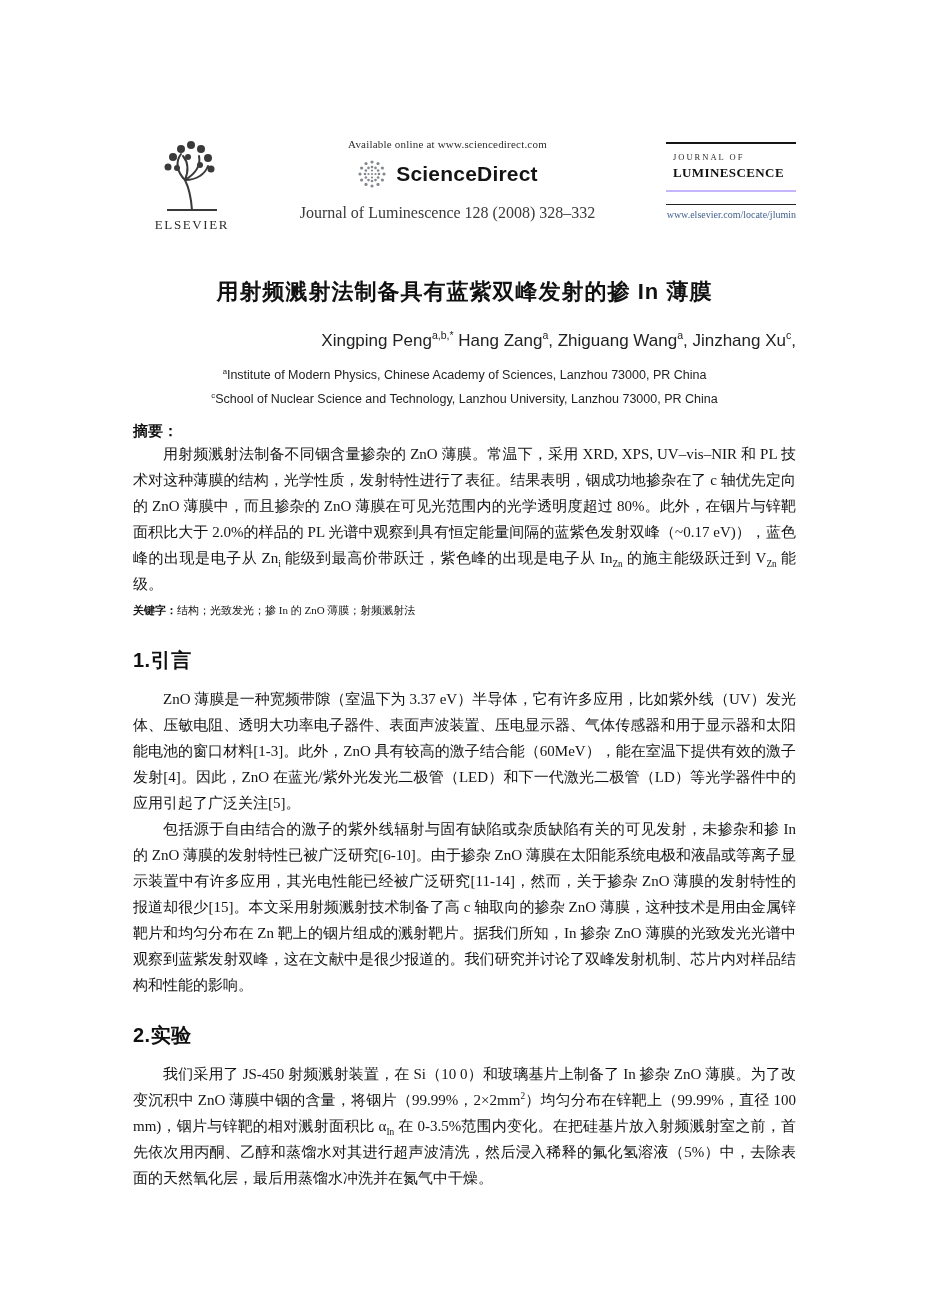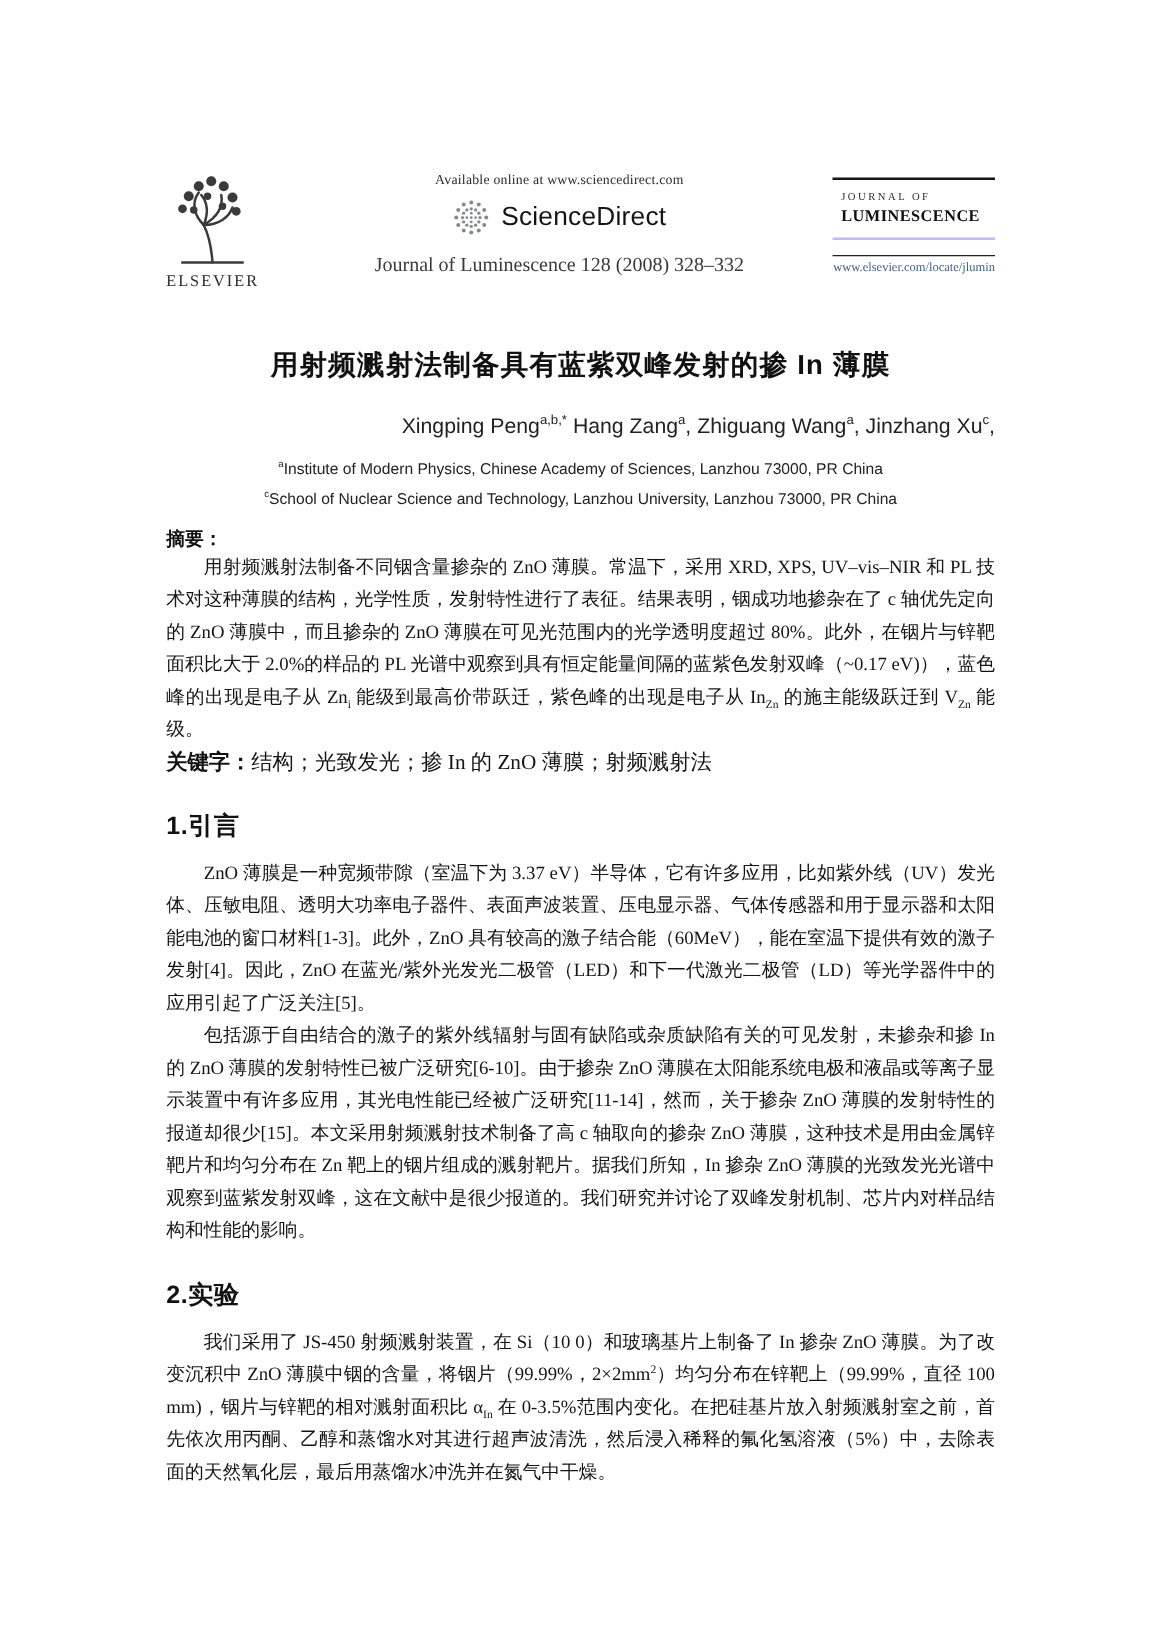--- a/index.html
+++ b/index.html
@@ -2,26 +2,26 @@
 <html><head>
 <meta charset="utf-8">
 <style>
   html,body{margin:0;padding:0;background:#e8e8e8;}
   .page{width:926px;height:1309px;background:#ffffff;position:relative;overflow:hidden;
         font-family:"Liberation Serif","DejaVu Serif",serif;color:#1a1a1a;margin:0 auto;}
   .inner{padding:136px 130px 0 133px;}
 
   
   .header{display:flex;justify-content:space-between;align-items:flex-start;}
-  .elsevier{display:flex;flex-direction:column;align-items:flex-start;width:96px;}
+  .elsevier{display:flex;flex-direction:column;align-items:flex-end;width:96px;}
   .elsevier-label{font-size:13px;letter-spacing:1.6px;margin-top:3px;color:#2b2b2b;}
   .center-col{display:flex;flex-direction:column;align-items:center;margin-top:2px;}
   .avail{font-size:11px;color:#2b2b2b;letter-spacing:.2px;}
   .sd-row{display:flex;align-items:center;gap:9px;margin-top:9px;}
-  .sd-name{font-family:"Liberation Sans","DejaVu Sans",sans-serif;font-size:21px;font-weight:normal;color:#141414;letter-spacing:.2px;}
+  .sd-name{font-family:"Liberation Sans","DejaVu Sans",sans-serif;font-size:21px;font-weight:bold;color:#141414;letter-spacing:.2px;}
   .jref{font-size:16px;color:#3a3a3a;margin-top:15px;}
   .right-col{width:130px;display:flex;flex-direction:column;margin-top:6px;}
   .jlbox{border-top:2px solid #151515;border-bottom:2px solid #c4b5fd;padding:8px 4px 9px 7px;}
   .jl1{font-size:8.5px;letter-spacing:2px;color:#2b2b2b;}
   .jl2{font-size:13px;letter-spacing:.4px;color:#111;margin-top:3px;font-weight:600;}
   .jrule{border-bottom:1.5px solid #222;margin-top:12px;}
   .jurl{font-size:10px;color:#41618e;margin-top:4px;text-align:right;display:block;text-decoration:none;cursor:pointer;}
 
   
   .title{text-align:center;font-size:22px;font-weight:bold;margin:44px 0 0 0;
@@ -29,21 +29,21 @@
   .authors{text-align:right;font-size:17px;margin-top:24px;color:#222;
            font-family:"Liberation Sans","DejaVu Sans",sans-serif;}
   .authors2{margin-top:20px;}
   .affils{margin-top:16px;text-align:center;font-family:"Liberation Sans","DejaVu Sans",sans-serif;
           font-size:12.5px;color:#222;}
   .affil{margin-top:7px;line-height:17px;}
   sup{font-size:.62em;line-height:0;}
   sub{font-size:.62em;line-height:0;}
   .abstract-label{font-weight:bold;font-size:15px;margin-top:14px;color:#111;}
   .body-par{font-size:15px;line-height:26px;text-align:justify;text-indent:2em;margin:0;color:#141414;}
-  .keywords{font-size:17px;line-height:26px;margin:0;color:#141414;}
+  .keywords{font-size:11px;line-height:26px;margin:0;color:#141414;}
   .kw-label{font-weight:bold;color:#111;}
   .sec-heading{font-size:20px;font-weight:600;margin:24px 0 12px 0;color:#111;
                font-family:"Liberation Sans","DejaVu Sans",sans-serif;letter-spacing:.5px;}
 </style>
 </head>
 <body>
 
 <div class="page">
   <div class="inner">
 

